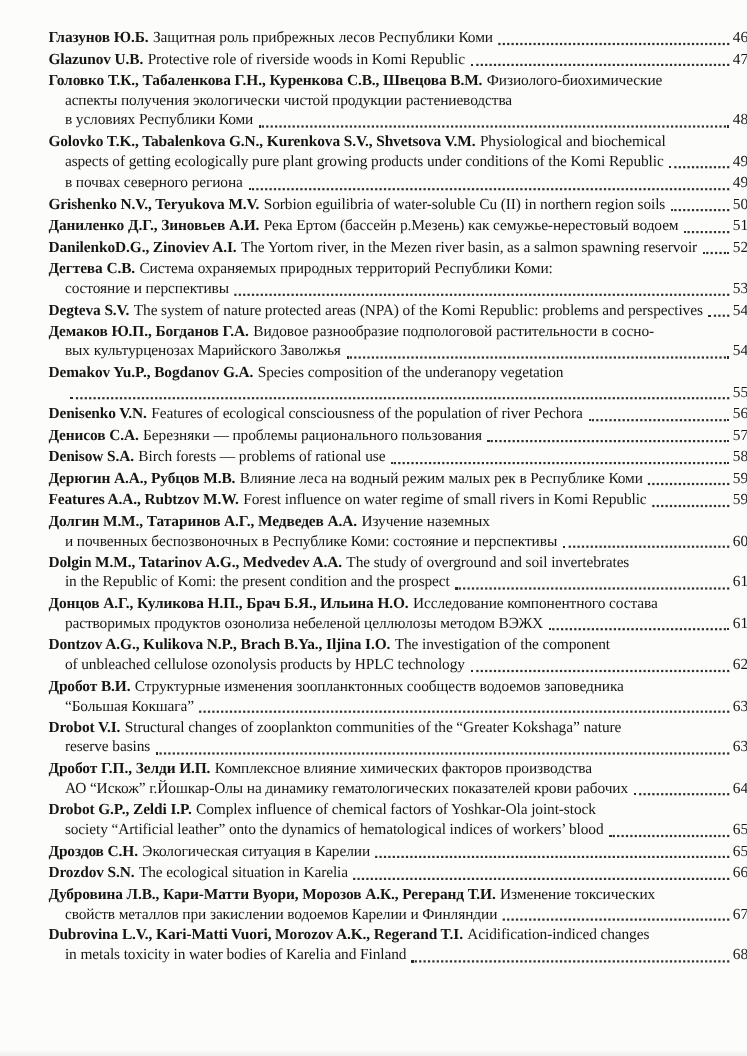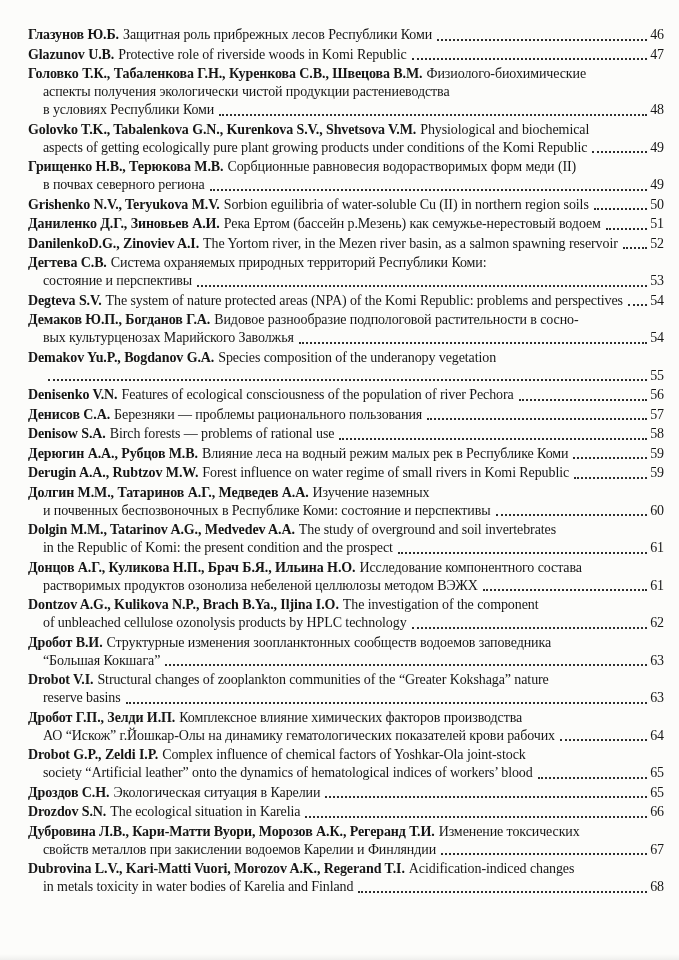--- a/index.html
+++ b/index.html
@@ -14,21 +14,21 @@
     width: 679px;
     height: 960px;
     margin: 0 auto;
     background: #fcfcfa;
     color: #161616;
     overflow: hidden;
     box-shadow: 0 0 4px rgba(0,0,0,0.15);
   }
   .toc {
     position: absolute;
-    left: 28px;
+    left: 44px;
     top: 26px;
     width: 636px;
   }
   .entry + .entry {
     margin-top: 1.5px;
   }
   .line {
     display: flex;
     align-items: baseline;
     white-space: nowrap;
@@ -113,24 +113,20 @@
           <span class="authors">Golovko T.K., Tabalenkova G.N., Kurenkova S.V., Shvetsova V.M.</span>
           <span class="title-text">Physiological and biochemical</span>
         </div>
         <div class="line cont">
           <span class="title-text">aspects of getting ecologically pure plant growing products under conditions of the Komi Republic</span>
           <span class="leader"></span>
           <span class="pagenum">49</span>
         </div>
       </div>
       <div class="entry">
-        <div class="line">
-          <span class="authors">Грищенко Н.В., Терюкова М.В.</span>
-          <span class="title-text">Сорбционные равновесия водорастворимых форм меди (II)</span>
-        </div>
         <div class="line cont">
           <span class="title-text">в почвах северного региона</span>
           <span class="leader"></span>
           <span class="pagenum">49</span>
         </div>
       </div>
       <div class="entry">
         <div class="line">
           <span class="authors">Grishenko N.V., Teryukova M.V.</span>
           <span class="title-text">Sorbion eguilibria of water-soluble Cu (II) in northern region soils</span>
@@ -221,21 +217,21 @@
       <div class="entry">
         <div class="line">
           <span class="authors">Дерюгин А.А., Рубцов М.В.</span>
           <span class="title-text">Влияние леса на водный режим малых рек в Республике Коми</span>
           <span class="leader"></span>
           <span class="pagenum">59</span>
         </div>
       </div>
       <div class="entry">
         <div class="line">
-          <span class="authors">Derugin A.A., Rubtzov M.W.</span>
+          <span class="authors">Features A.A., Rubtzov M.W.</span>
           <span class="title-text">Forest influence on water regime of small rivers in Komi Republic</span>
           <span class="leader"></span>
           <span class="pagenum">59</span>
         </div>
       </div>
       <div class="entry">
         <div class="line">
           <span class="authors">Долгин М.М., Татаринов А.Г., Медведев А.А.</span>
           <span class="title-text">Изучение наземных</span>
         </div>

